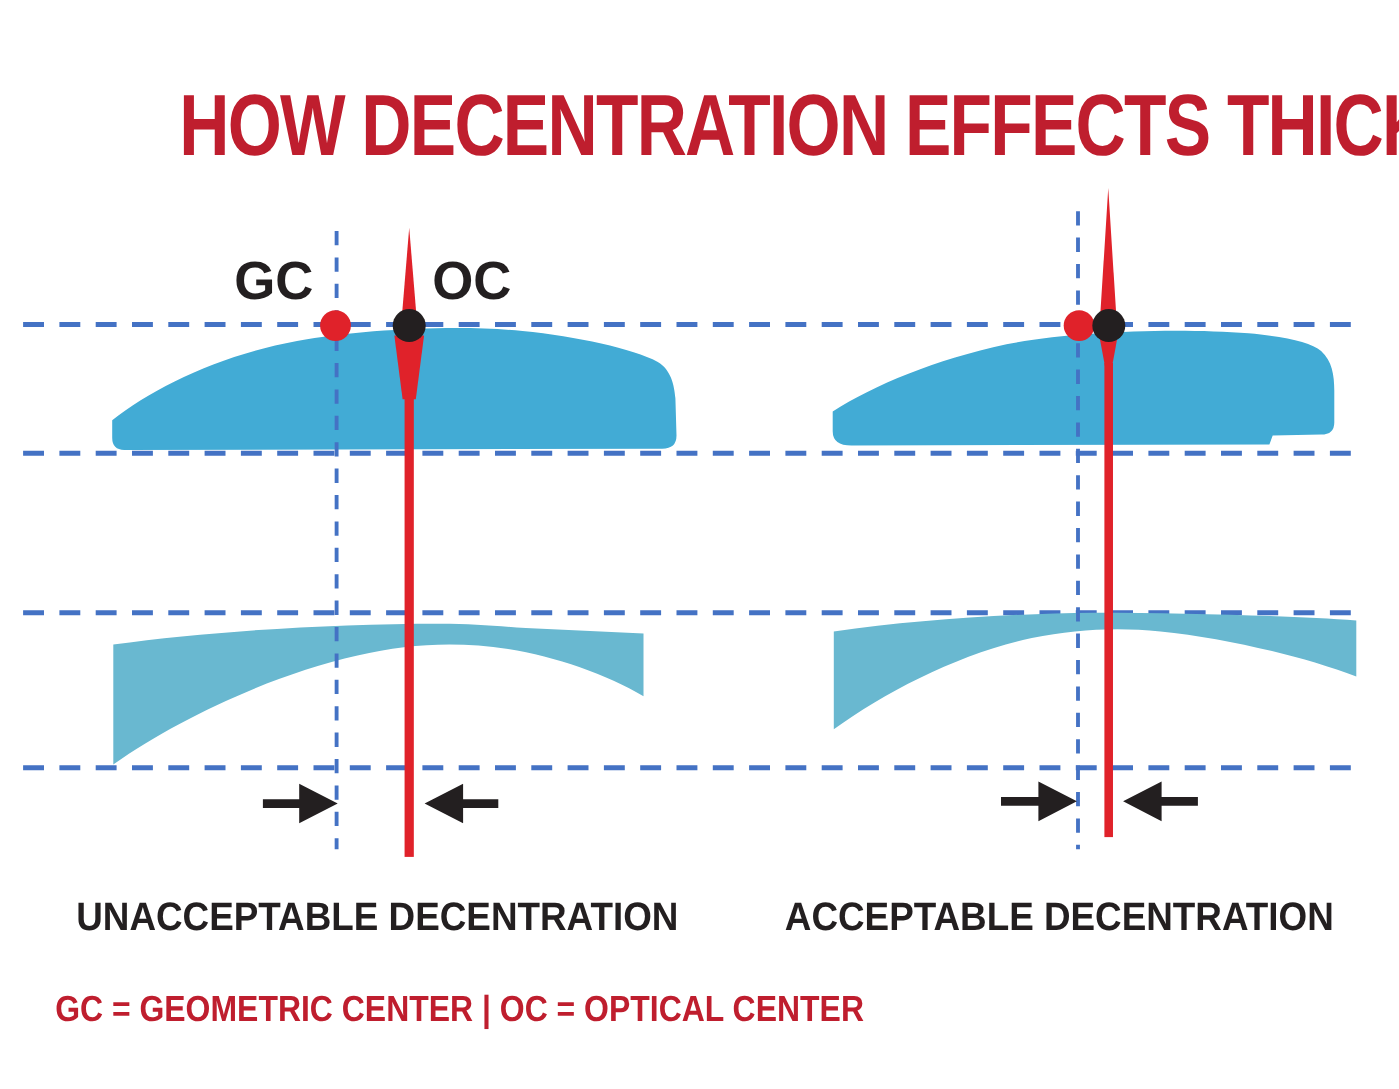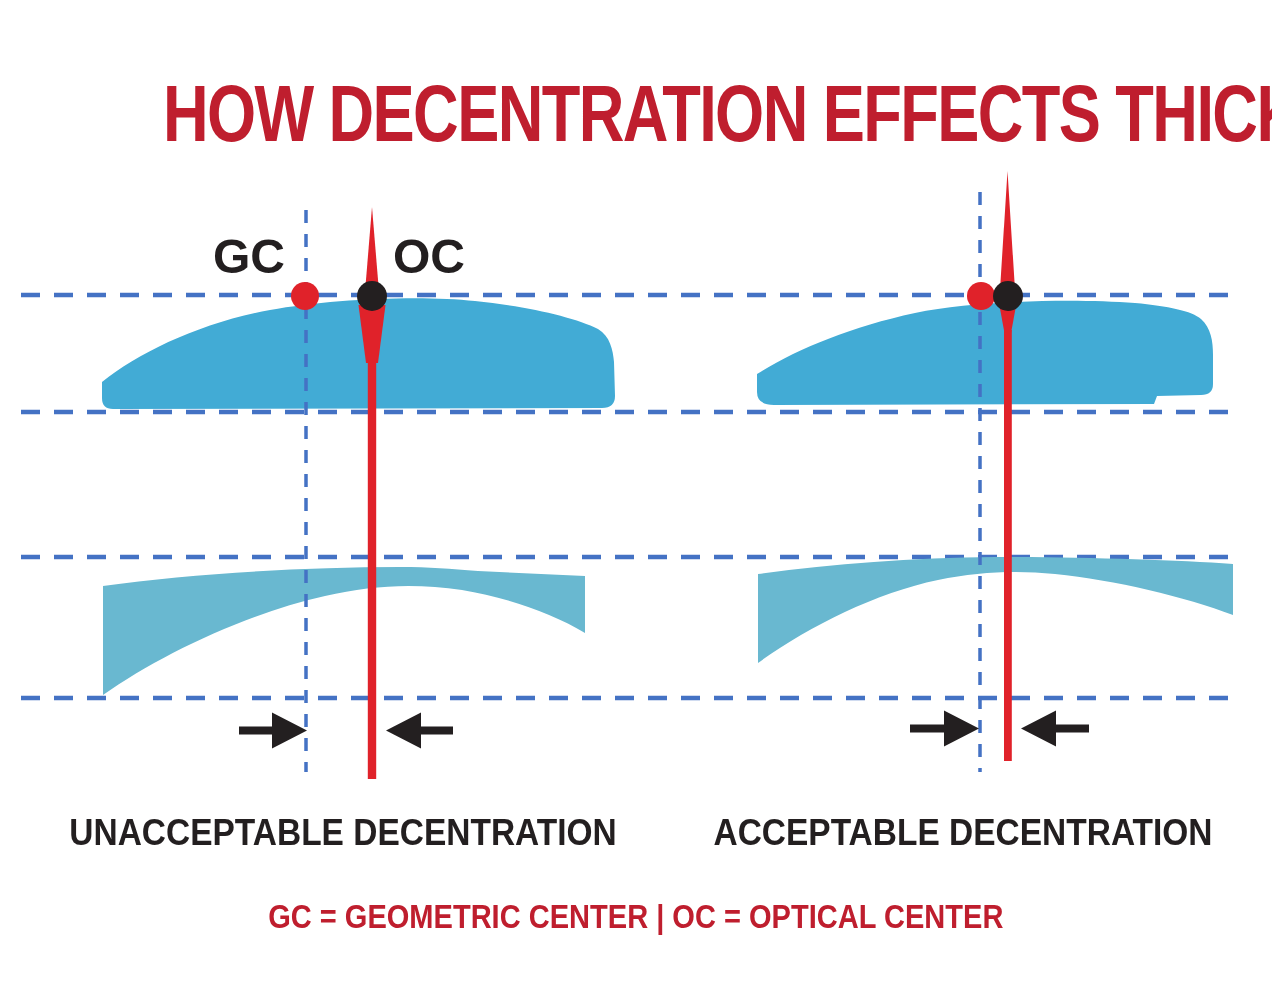--- a/index.html
+++ b/index.html
@@ -52,21 +52,21 @@
     font-size: 36px;
     transform: translateX(-50%) scaleX(0.93);
     transform-origin: 50% 50%;
   }
   .caption-left  { left: 343px; }
   .caption-right { left: 963px; }
   .legend-wrap {
     left: 0;
     top: 898px;
     width: 100%;
-    text-align: center;
+    text-align: left;
   }
   .legend-inner {
     display: inline-block;
     font-size: 33px;
     font-weight: 700;
     transform: scaleX(0.88);
     transform-origin: 50% 50%;
   }
 </style>
 </head>

